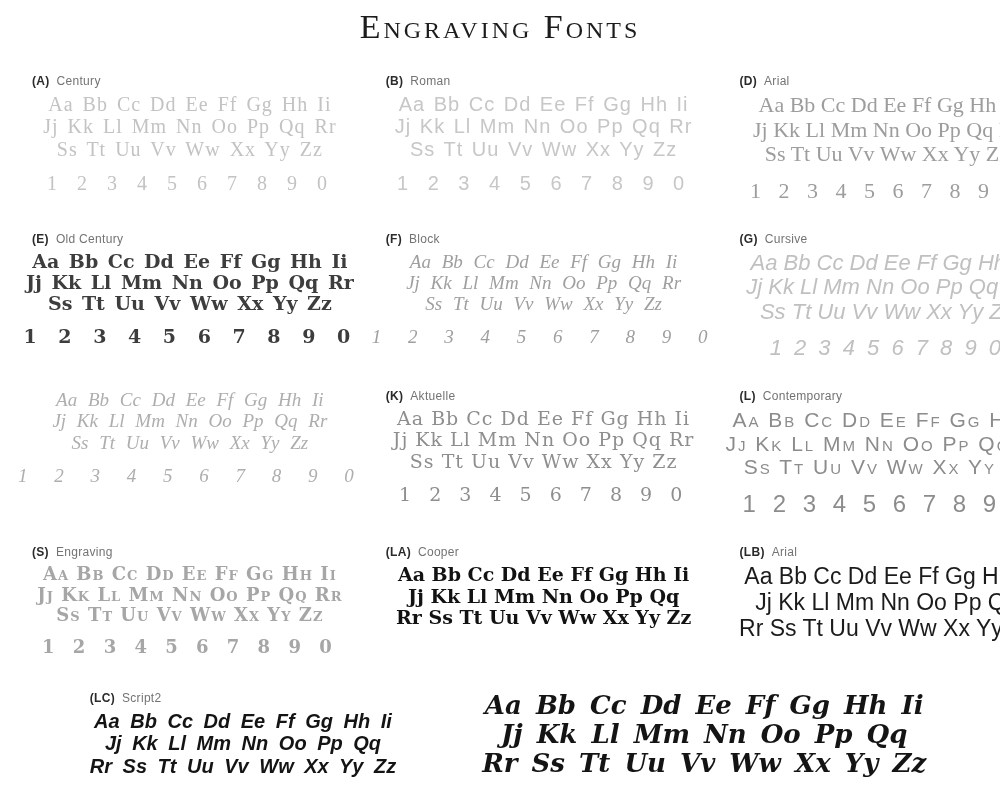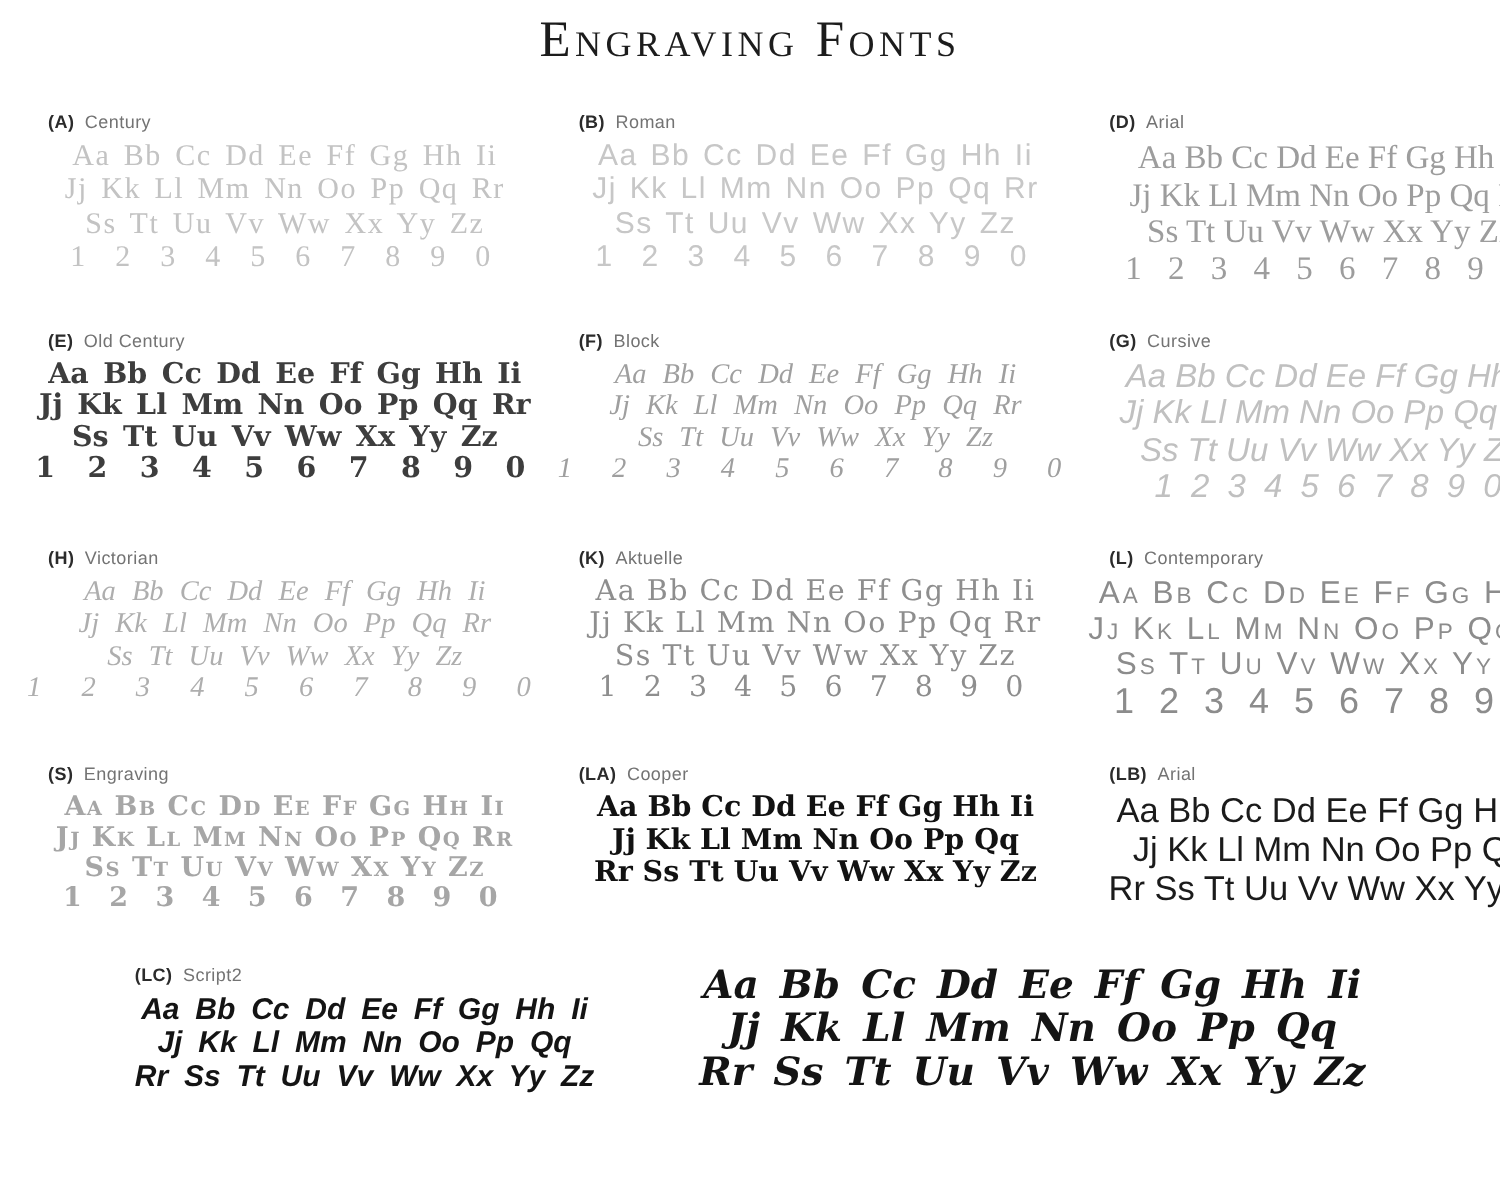--- a/index.html
+++ b/index.html
@@ -17,21 +17,21 @@
     padding:0 18px; column-gap:10px; row-gap:28px; margin-top:28px;
   }
   .sample { text-align:center; }
   .label {
     text-align:left; font-size:12px; color:#2b2b2b;
     margin:0 0 5px 14px; letter-spacing:0.3px;
   }
   .label .code { font-weight:bold; margin-right:7px; }
   .label .fname { font-weight:normal; color:#737373; }
   .specimen .line { white-space:nowrap; line-height:1.12; }
-  .nums { letter-spacing:6px; }
+  .nums { letter-spacing:6px;margin-top:12px; }
 
   
   .sp-century   { font-family:"Liberation Serif", serif; font-size:20px; color:#c3c3c3; word-spacing:3px; letter-spacing:1px; }
   .sp-block     { font-family:"Liberation Sans", sans-serif; font-size:20px; color:#c7c7c7; word-spacing:2px; letter-spacing:1px; }
   .sp-roman     { font-family:"Liberation Serif", serif; font-size:22px; color:#9d9d9d; }
   .sp-oldenglish{ font-family:"DejaVu Serif", serif; font-weight:bold; font-size:19px; color:#3d3d3d; word-spacing:3px; }
   .sp-script    { font-family:"Liberation Serif", serif; font-style:italic; font-size:19px; color:#9f9f9f; word-spacing:6px; }
   .sp-script .nums { letter-spacing:8px; }
   .sp-cursive   { font-family:"Liberation Sans", sans-serif; font-style:italic; font-size:22px; color:#c0c0c0; }
   .sp-cursive .nums { letter-spacing:3px; }
@@ -40,21 +40,21 @@
   .sp-clarendon { font-family:"DejaVu Serif", serif; font-size:19px; color:#8e8e8e; letter-spacing:1px; }
   .sp-contemporary { font-family:"Liberation Sans", sans-serif; font-variant:small-caps; font-size:21px; color:#8c8c8c; letter-spacing:2px; }
   .sp-contemporary .nums { font-size:24px; letter-spacing:5px; }
   .sp-university { font-family:"DejaVu Serif", serif; font-weight:bold; font-variant:small-caps; font-size:18px; color:#a6a6a6; letter-spacing:1px; }
   .sp-cooper    { font-family:"DejaVu Serif", serif; font-weight:bold; font-size:19px; color:#121212; line-height:1.3; }
   .sp-arial     { font-family:"Liberation Sans", sans-serif; font-size:23px; color:#1b1b1b; line-height:1.25; }
   .sp-script2   { font-family:"Liberation Sans", sans-serif; font-weight:bold; font-style:italic; font-size:20px; color:#141414; word-spacing:5px; line-height:1.35; }
   .sp-aktuelle  { font-family:"DejaVu Serif", serif; font-weight:bold; font-style:italic; font-size:26px; color:#141414; word-spacing:5px; line-height:1.35; }
 
   .bottom-row { display:flex; justify-content:center; gap:70px; margin-top:34px; }
-  .bottom-row .sample { text-align:center; }
+  .bottom-row .sample { text-align:center;margin-left:16px; }
   .bottom-row .label { margin-left:0; }
 </style>
 </head>
 <body>
 
 <div class="page">
 
   <h1 class="title">Engraving Fonts</h1>
 
   <div class="grid">
@@ -125,23 +125,20 @@
       </div>
       <div class="specimen sp-cursive">
         <div class="line">Aa Bb Cc Dd Ee Ff Gg Hh Ii</div>
         <div class="line">Jj Kk Ll Mm Nn Oo Pp Qq Rr</div>
         <div class="line">Ss Tt Uu Vv Ww Xx Yy Zz</div>
         <div class="line nums">1 2 3 4 5 6 7 8 9 0</div>
       </div>
     </section>
 
     <section class="sample">
-      <div class="label">
-        <span class="code">(H)</span><span class="fname">Victorian</span>
-      </div>
       <div class="specimen sp-victorian">
         <div class="line">Aa Bb Cc Dd Ee Ff Gg Hh Ii</div>
         <div class="line">Jj Kk Ll Mm Nn Oo Pp Qq Rr</div>
         <div class="line">Ss Tt Uu Vv Ww Xx Yy Zz</div>
         <div class="line nums">1 2 3 4 5 6 7 8 9 0</div>
       </div>
     </section>
 
     <section class="sample">
       <div class="label">

